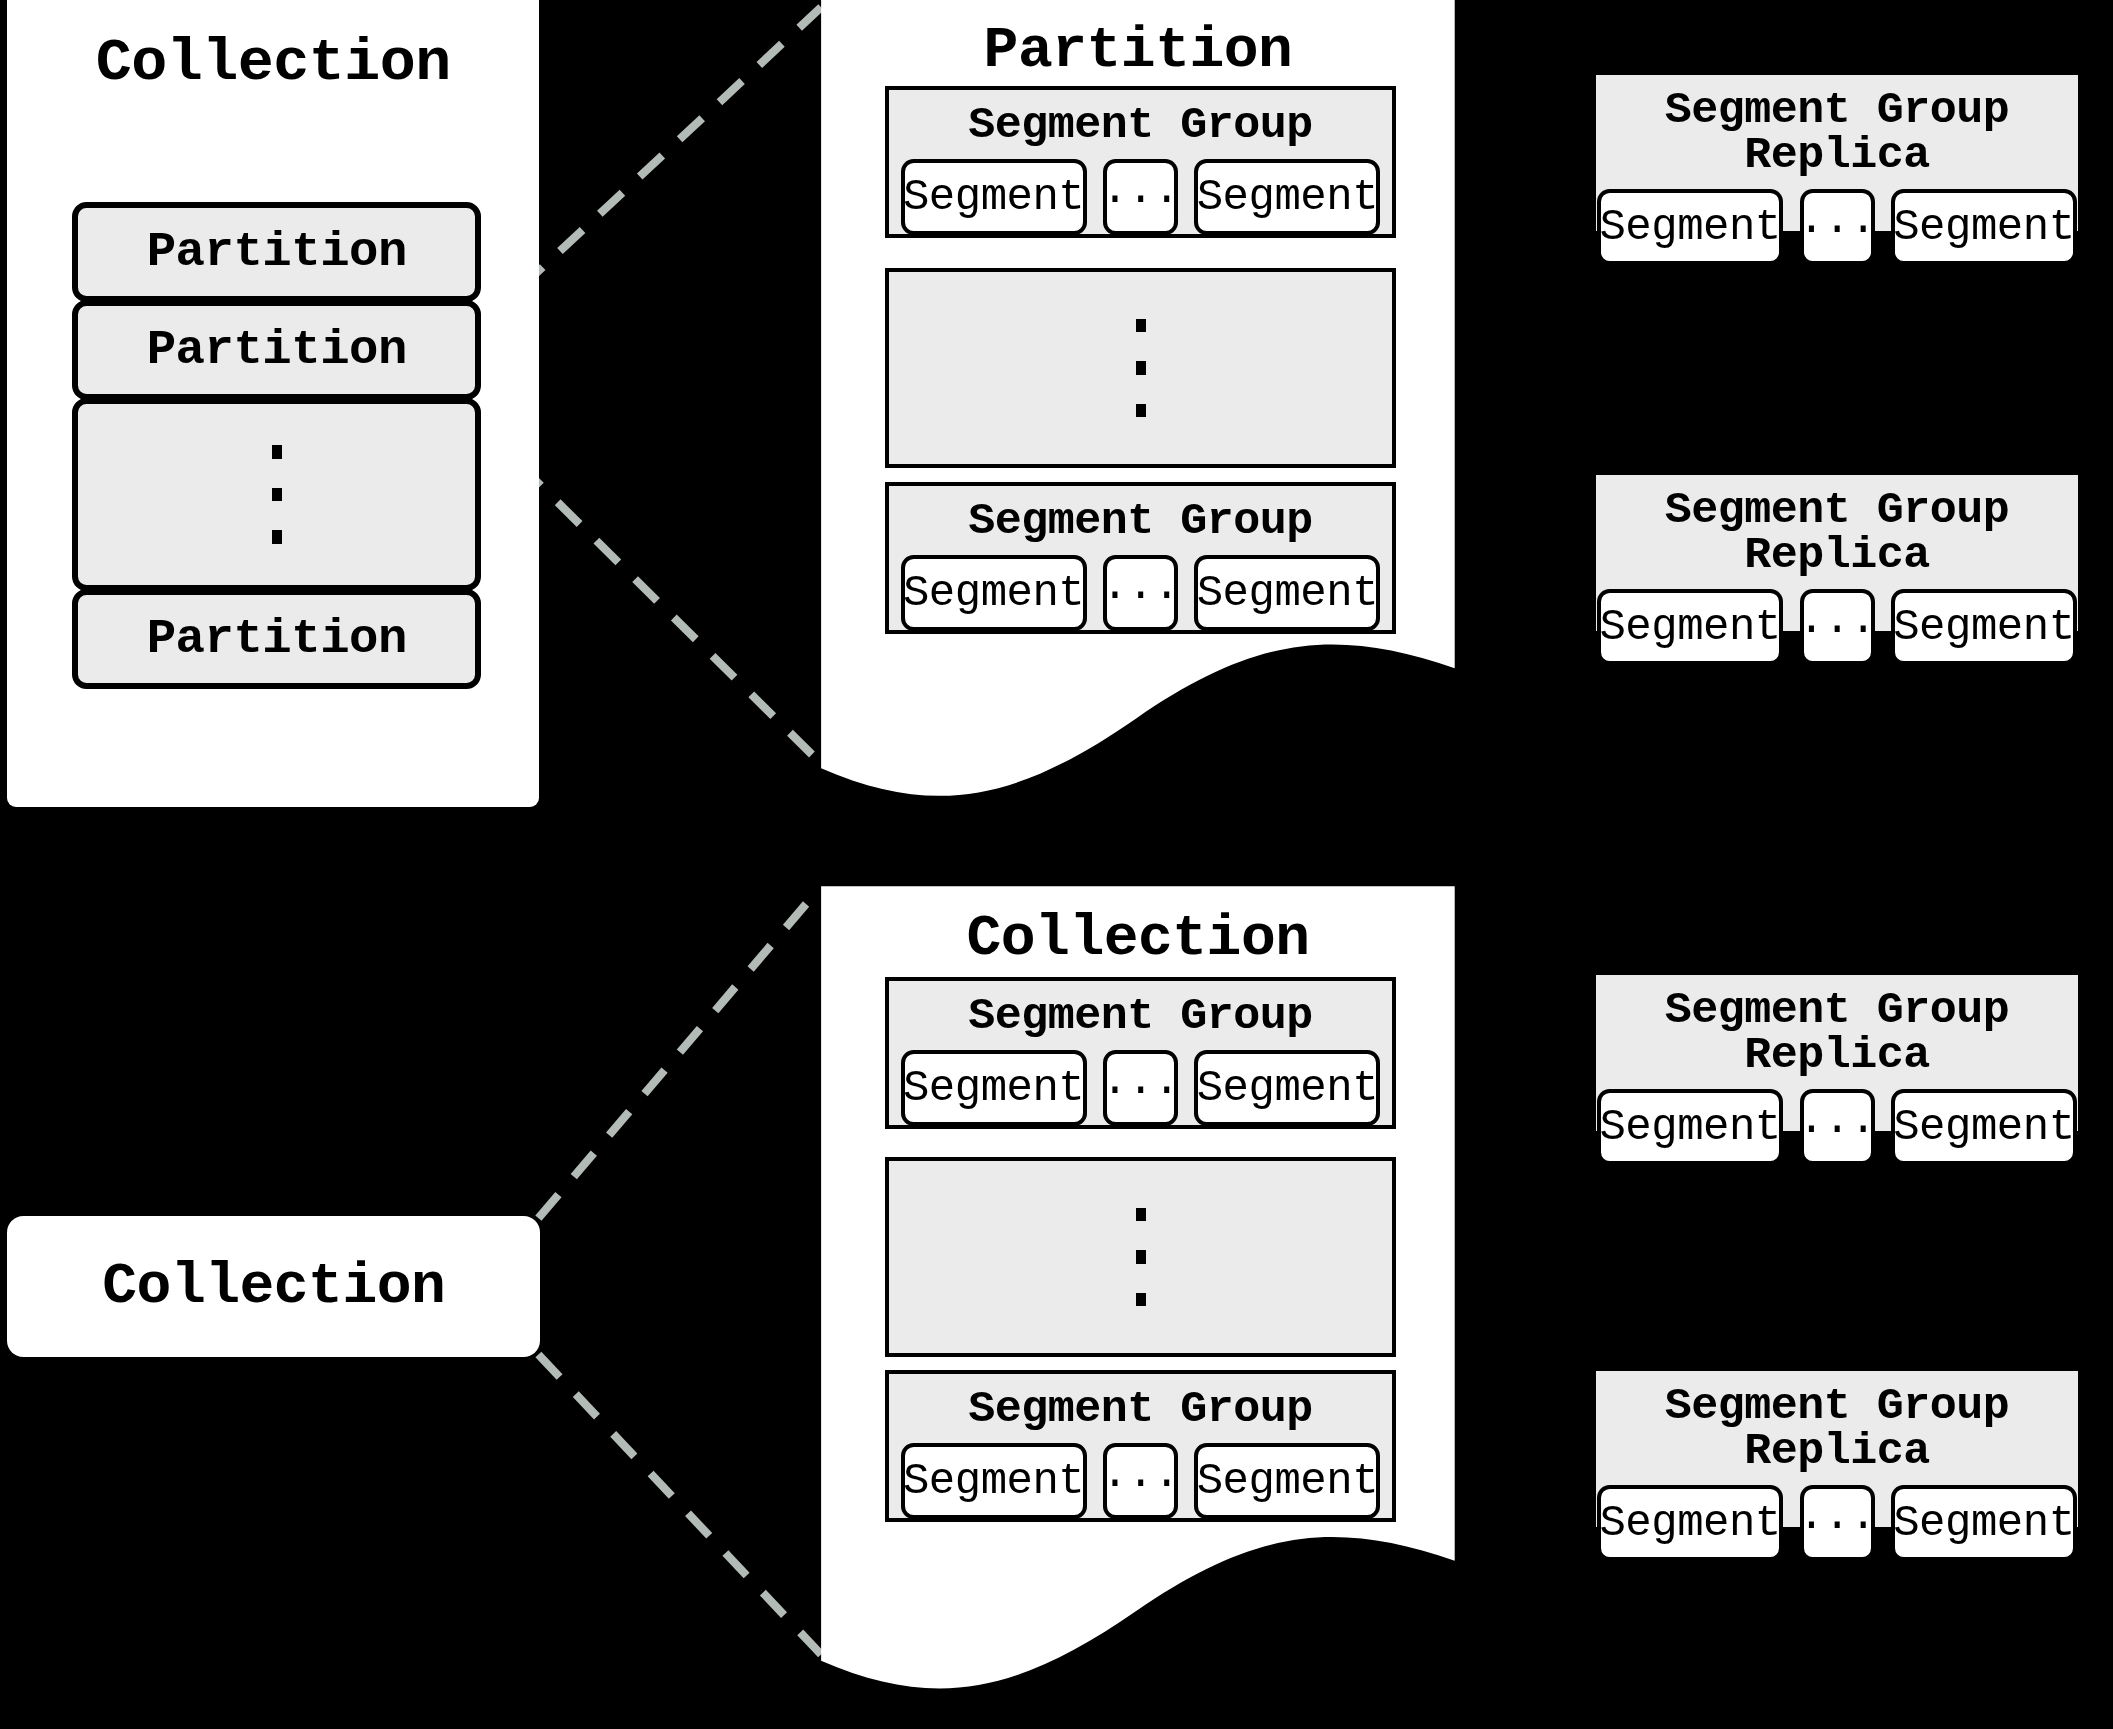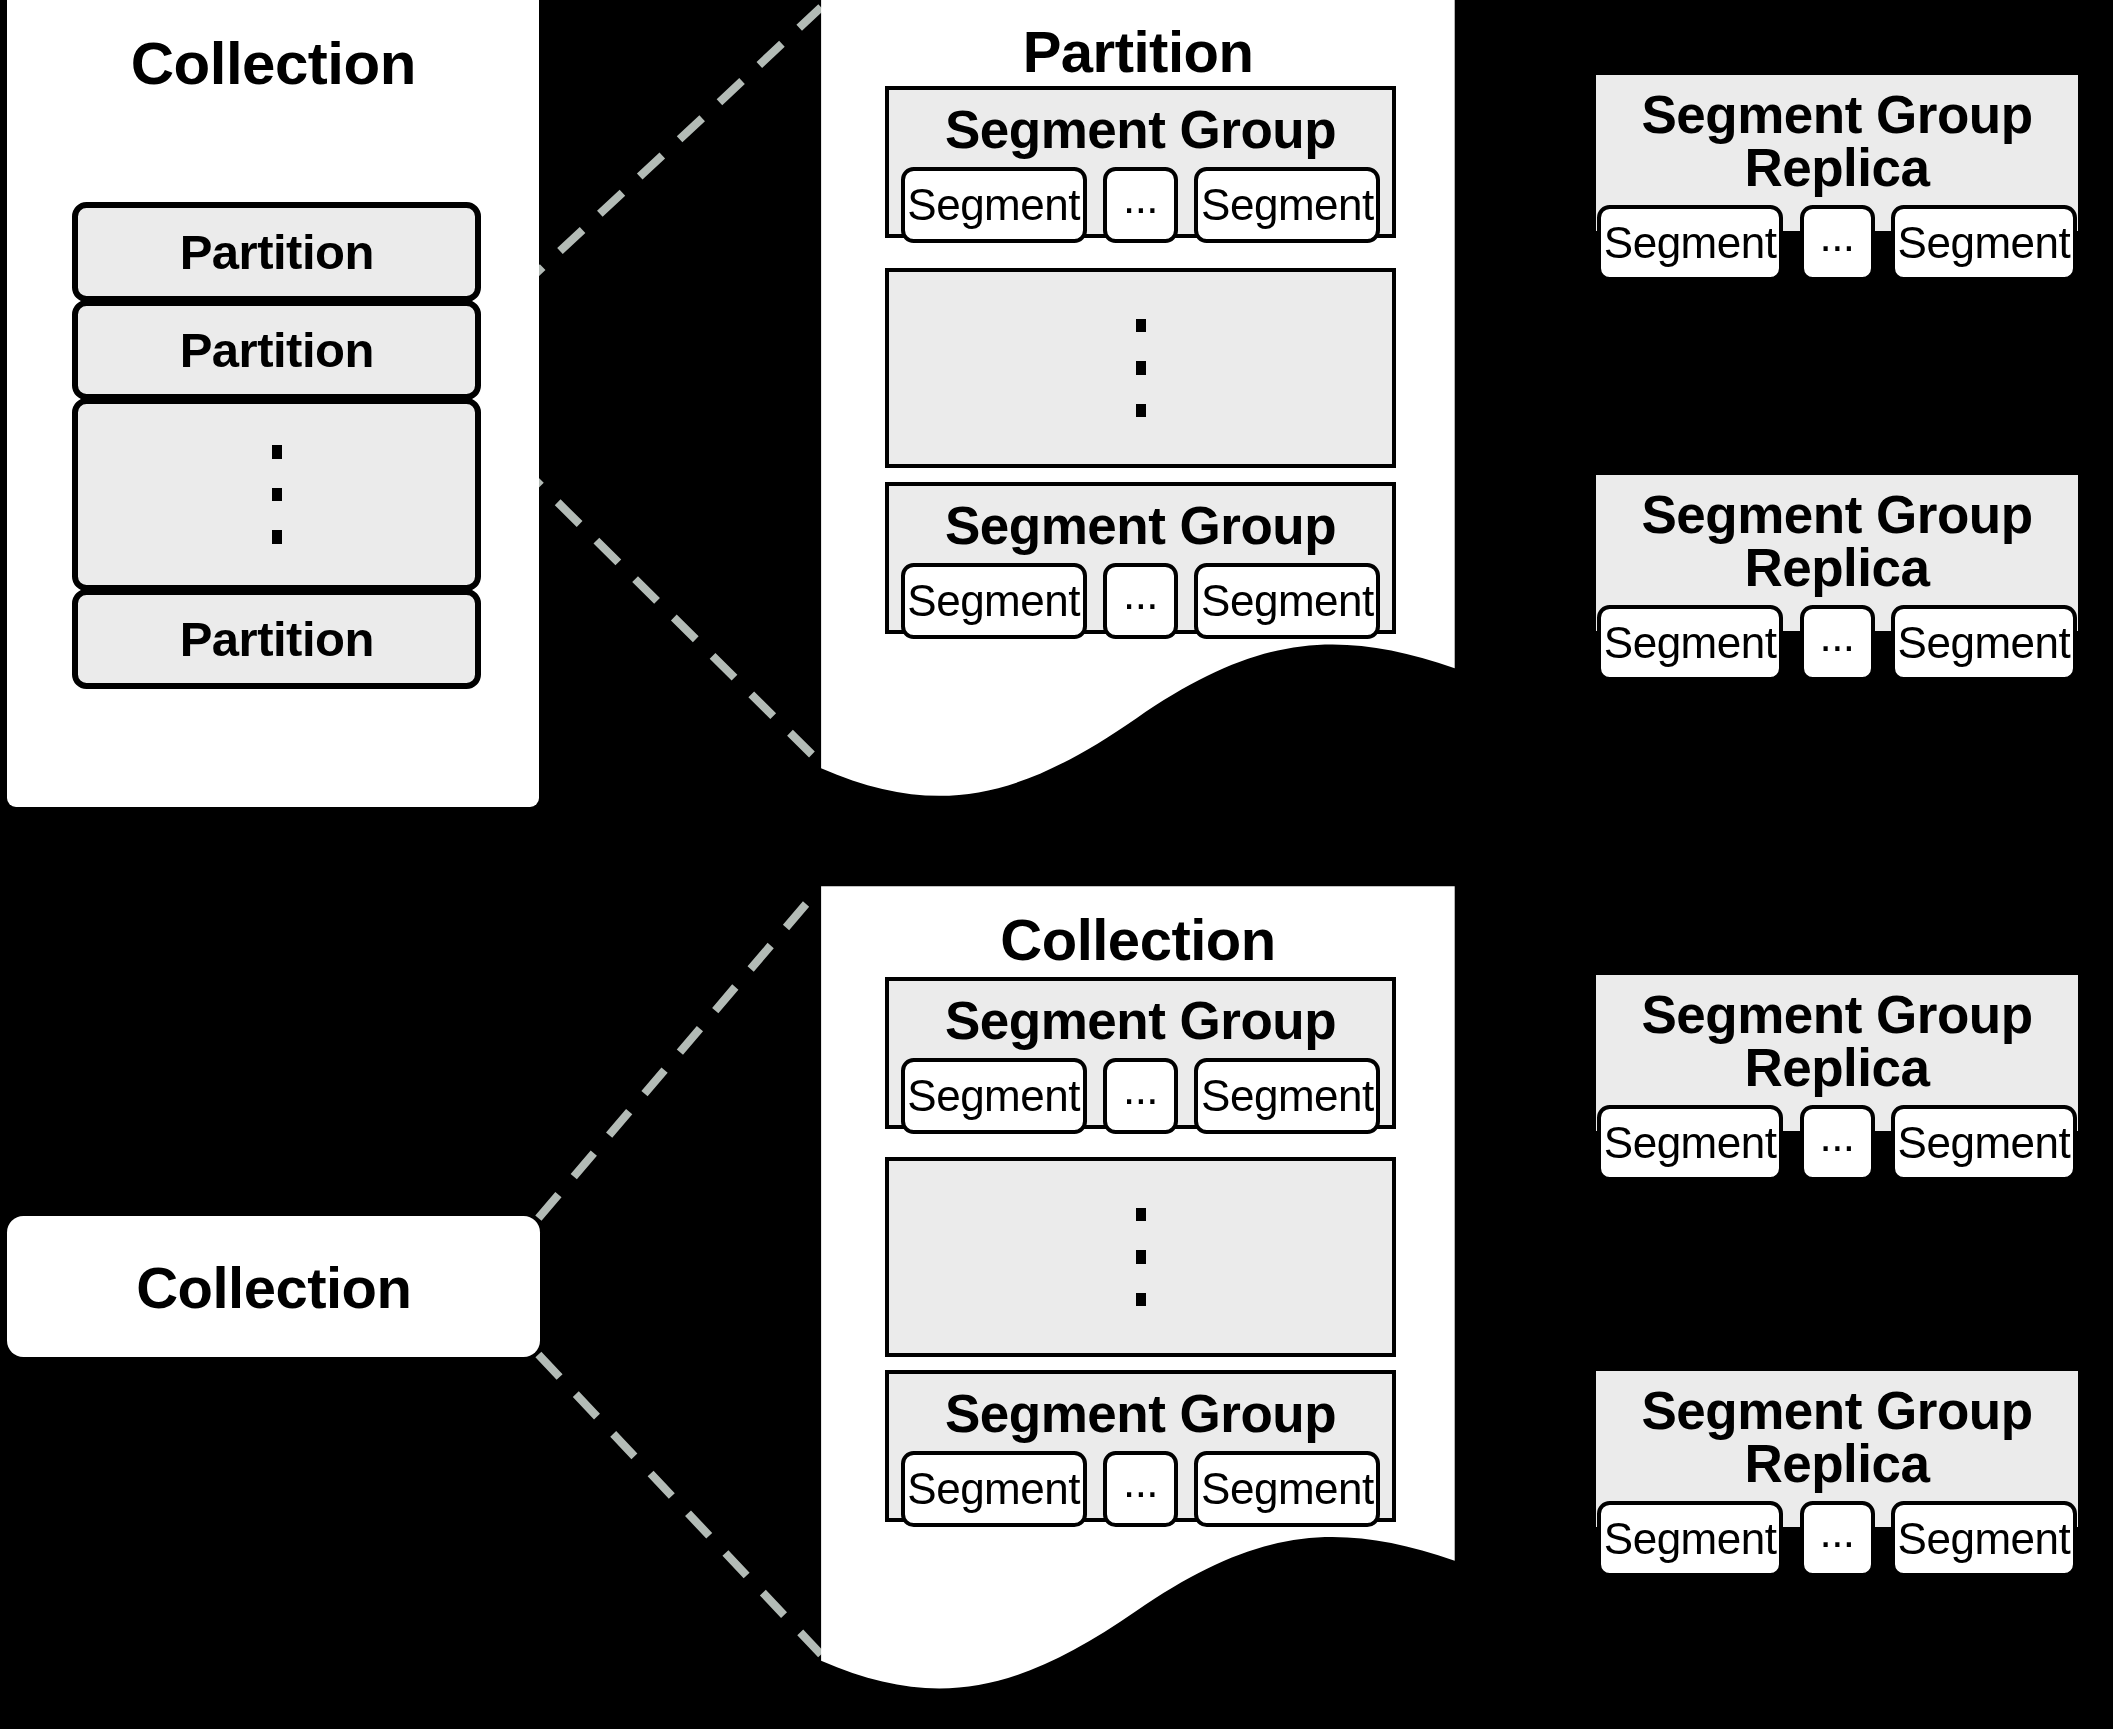--- a/index.html
+++ b/index.html
@@ -1,21 +1,21 @@
 <!DOCTYPE html>
 <html style="font-size:14.5px"><head>
 <meta charset="utf-8">
 <style>
   html,body{margin:0;padding:0;background:#000;}
   body{
     font-family:"Liberation Sans", sans-serif;
     width:2114px;height:1729px;
     position:relative;overflow:hidden;
   }
-  .stage{position:absolute;left:0;top:0;width:2114px;height:1579px;background:#000;}
+  .stage{position:absolute;left:0;top:0;width:2114px;height:1579px;background:#000;font-family:Liberation Mono, monospace;}
 
   
   .panel-white{
     position:absolute;background:#fff;
   }
   .rounded-card{
     position:absolute;background:#fff;border-radius:16.4px;
   }
   .collection-title{
     position:absolute;width:100%;text-align:center;
@@ -39,21 +39,21 @@
   .vdots i{display:block;width:10px;height:13.6px;background:#000;}
 
   
   .sg-box{
     position:absolute;background:#ebebeb;
     box-sizing:border-box;
   }
   .sg-box.bordered{border:4.5px solid #000;}
   .sg-title{
     text-align:center;font-weight:bold;color:#000;
-    font-size:53px;letter-spacing:-0.5px;line-height:1;
+    font-size:45px;letter-spacing:-0.5px;line-height:1;
     padding-top:12.7px;
   }
   .seg-row{
     display:flex;align-items:center;justify-content:center;
     gap:16.4px;margin-top:11px;
   }
   .seg{
     background:#fff;border:4.5px solid #000;border-radius:12.7px;
     box-sizing:border-box;
     display:flex;align-items:center;justify-content:center;

